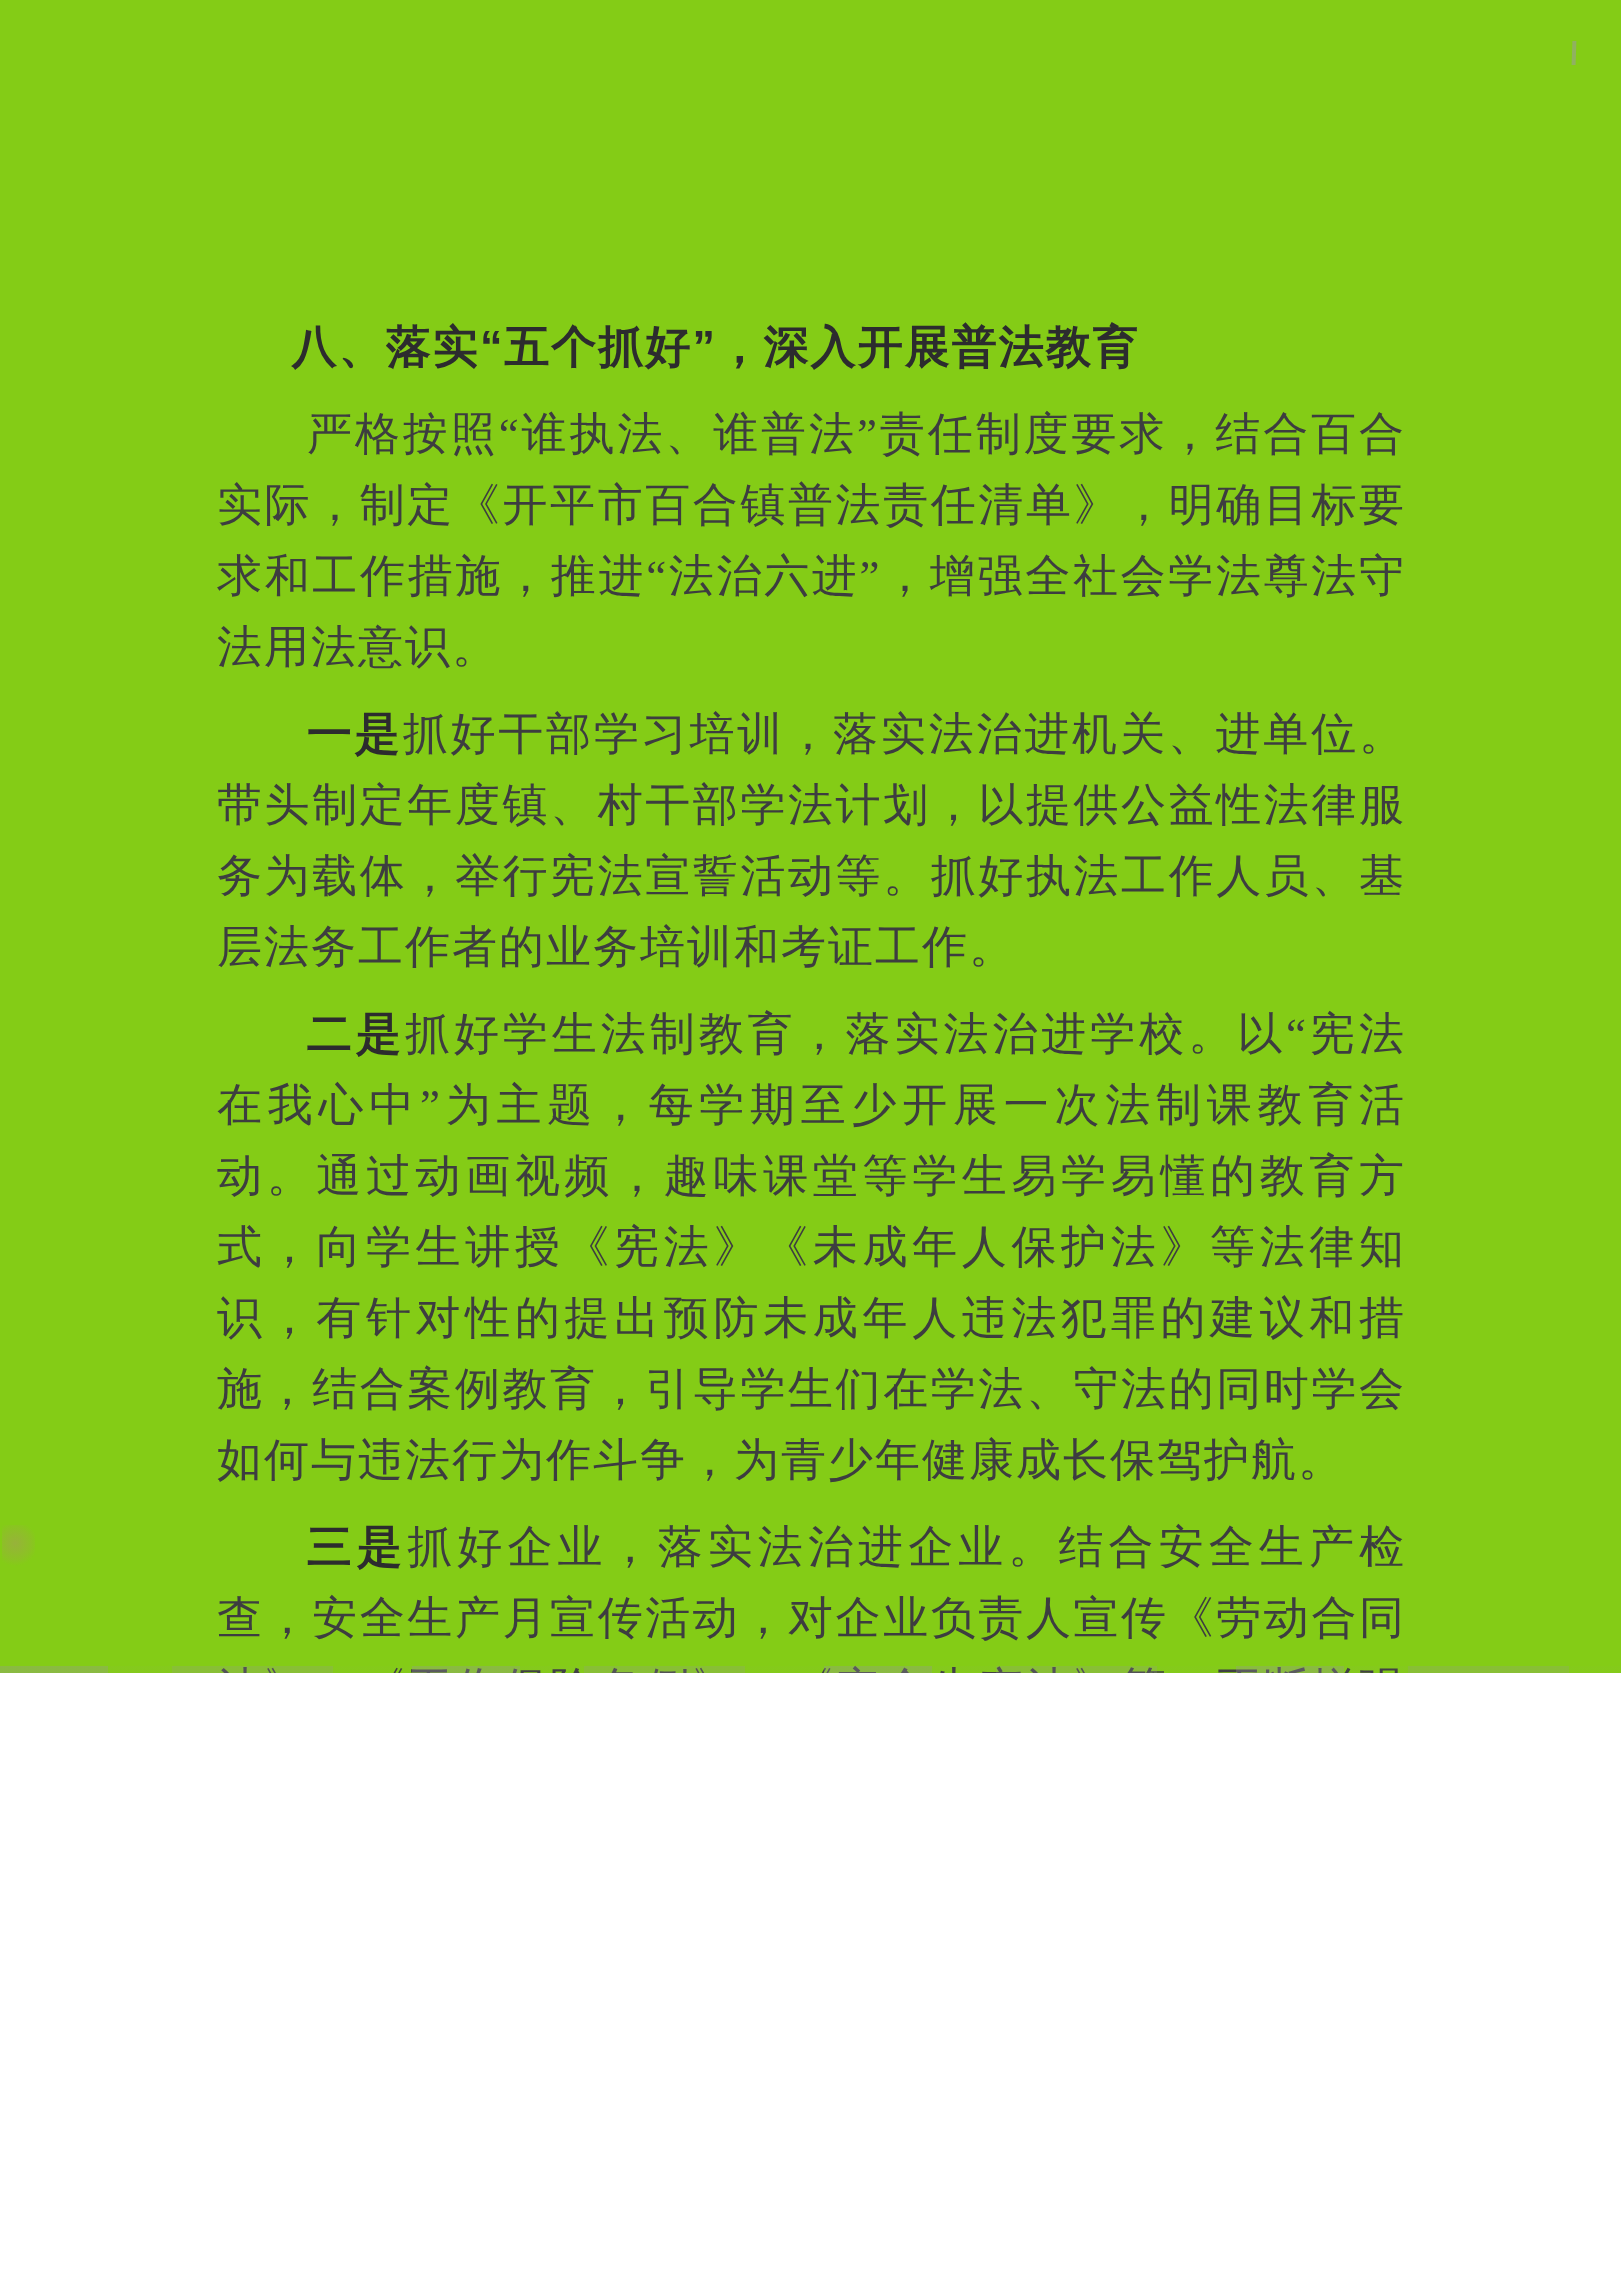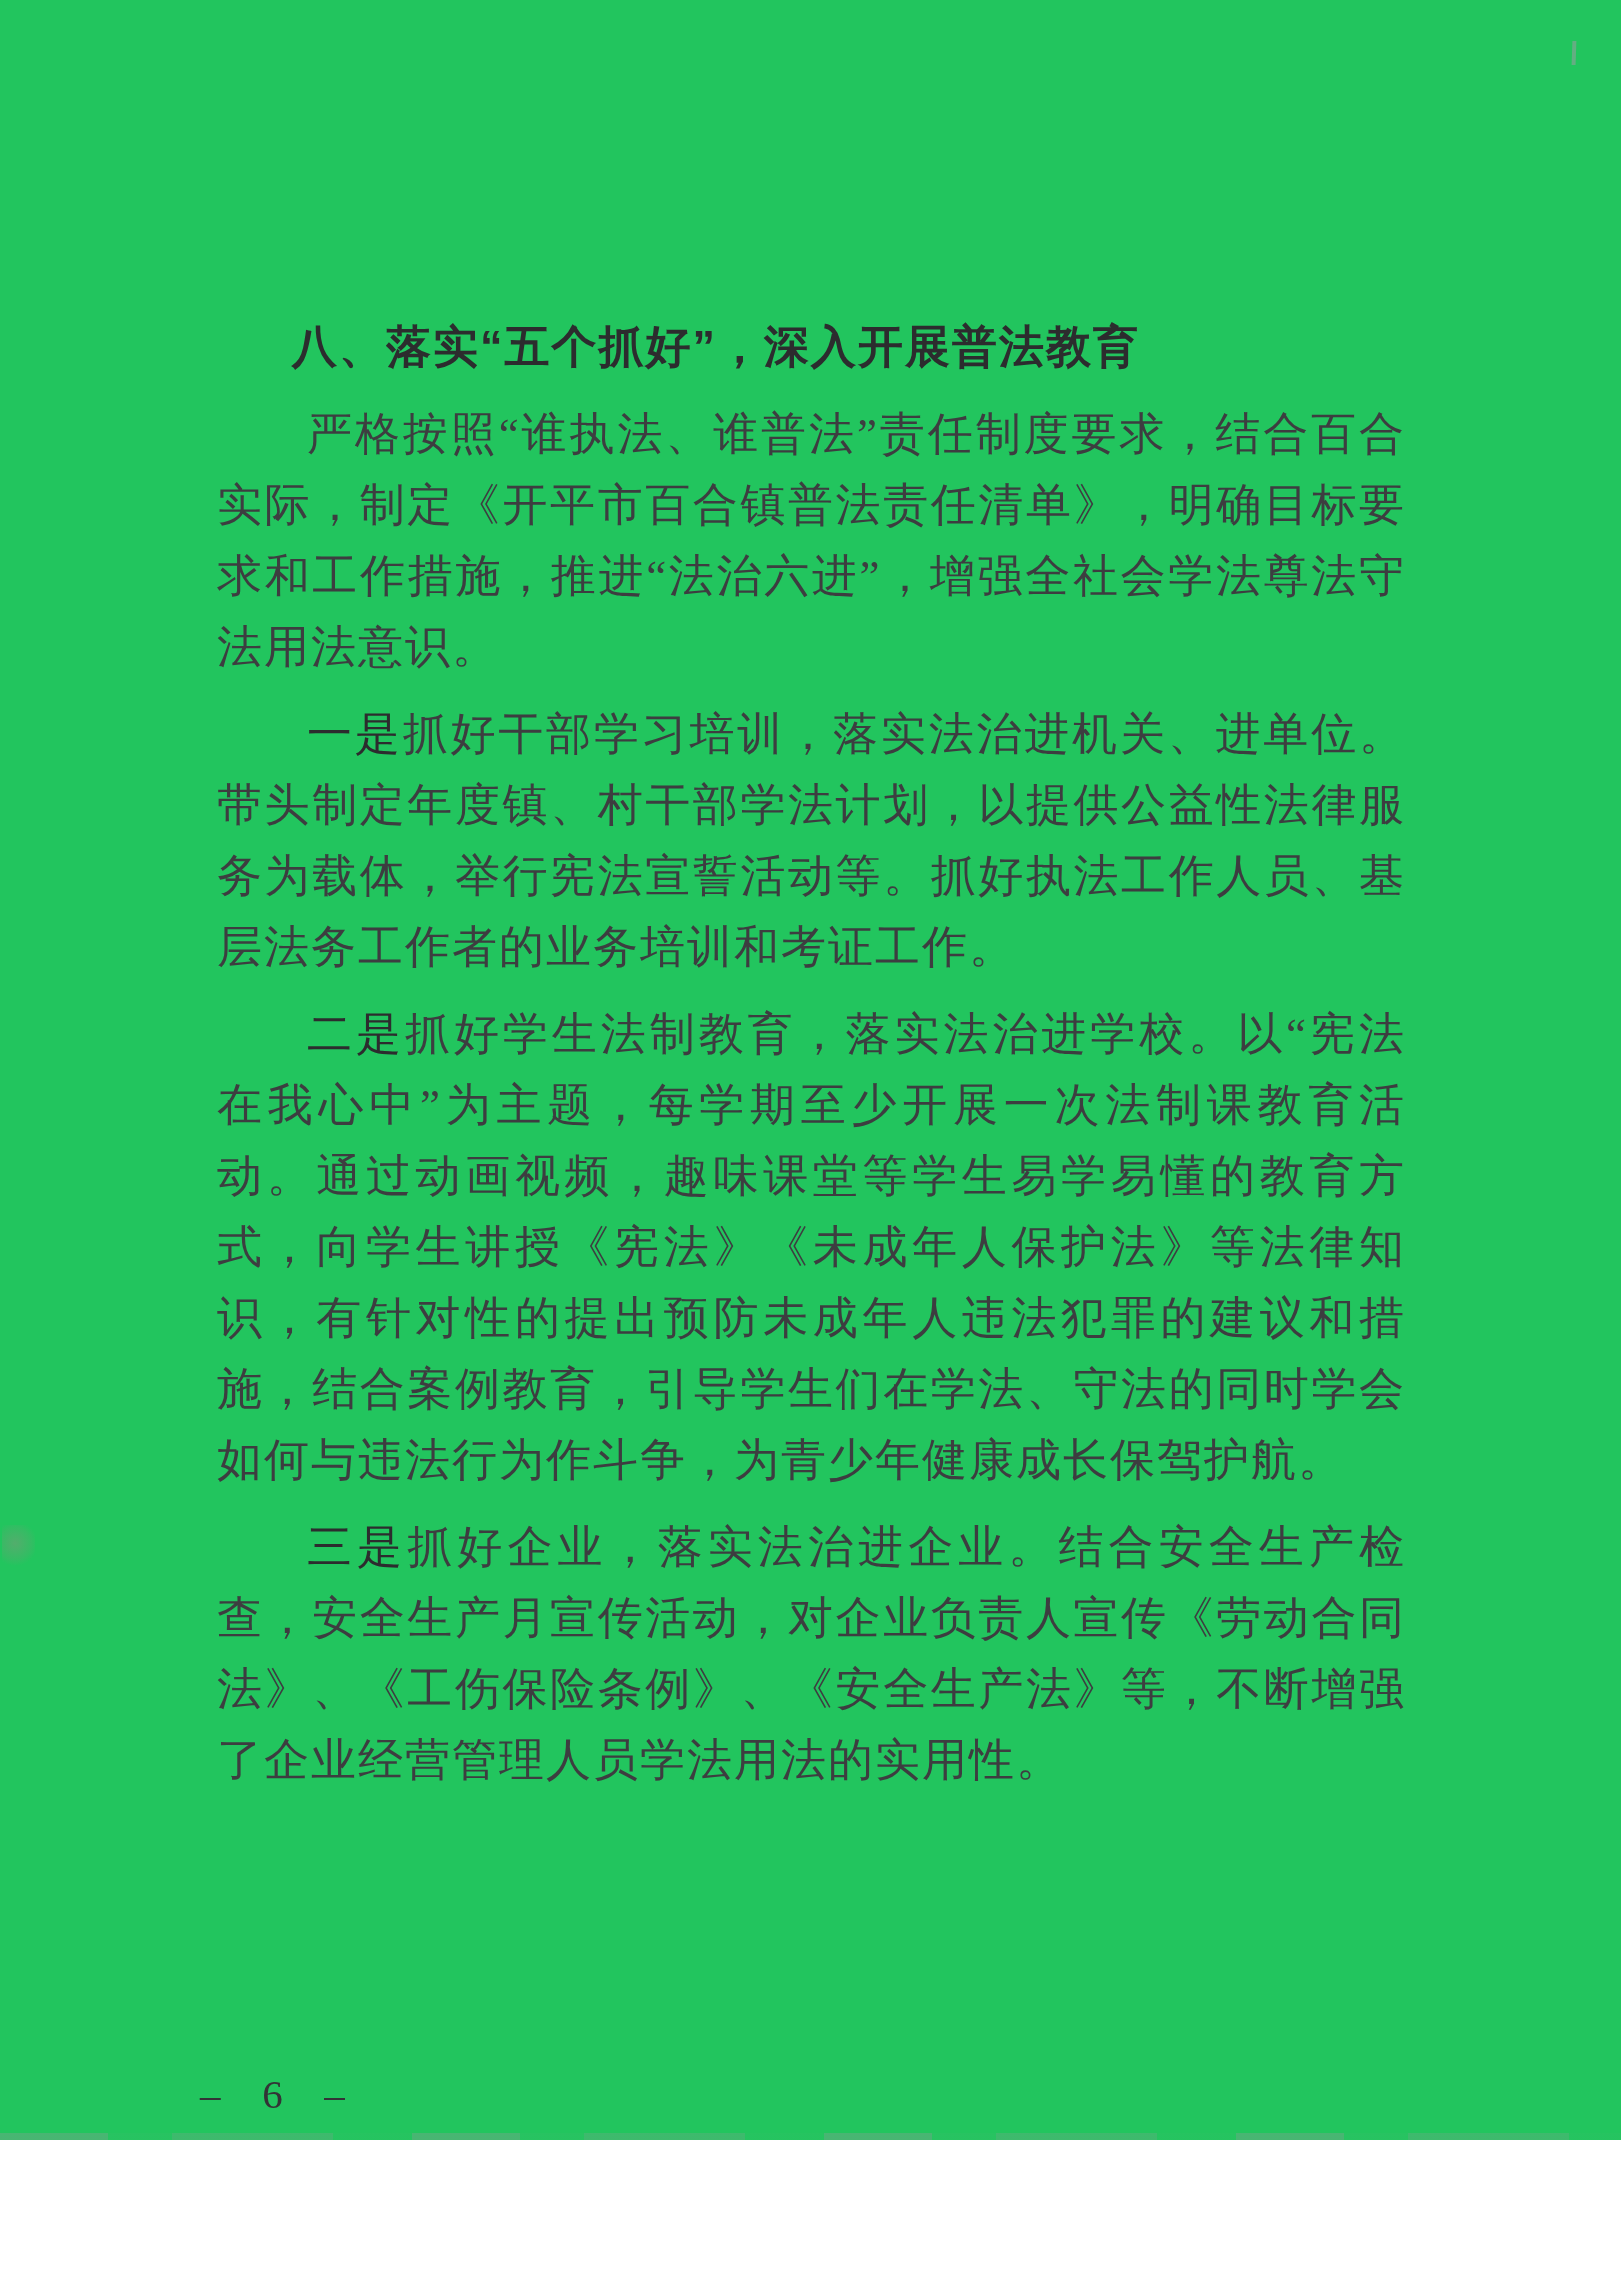--- a/index.html
+++ b/index.html
@@ -3,22 +3,22 @@
 <meta charset="utf-8">
 <style>
   html, body {
     margin: 0;
     padding: 0;
     background: #ffffff;
   }
   .page {
     position: relative;
     width: 1621px;
-    height: 2140px;
-    background: #22c55e;
+    height: 1673px;
+    background: #84cc16;
     overflow: hidden;
     font-family: "Liberation Serif", "DejaVu Serif", serif;
     color: #3b3b3d;
   }
   .content {
     position: absolute;
     left: 202px;
     top: 310px;
     width: 1219px;
   }
@@ -37,21 +37,21 @@
     font-size: 45px;
     line-height: 71px;
     margin: 15px;
     text-align: justify;
     text-indent: 2em;
     letter-spacing: 2px;
     color: #3d3d40;
   }
   .para-lead {
     font-family: "Liberation Sans", "DejaVu Sans", sans-serif;
-    font-weight: normal;
+    font-weight: bold;
     color: #2c2c2e;
   }
   .page-number {
     position: absolute;
     left: 200px;
     top: 2070px;
     font-size: 41px;
     letter-spacing: 15.7px;
     color: #333336;
   }

